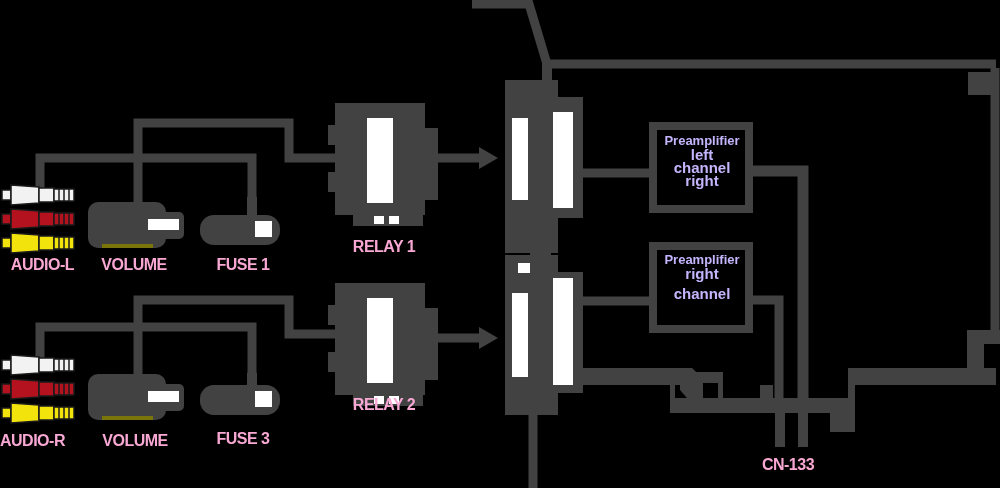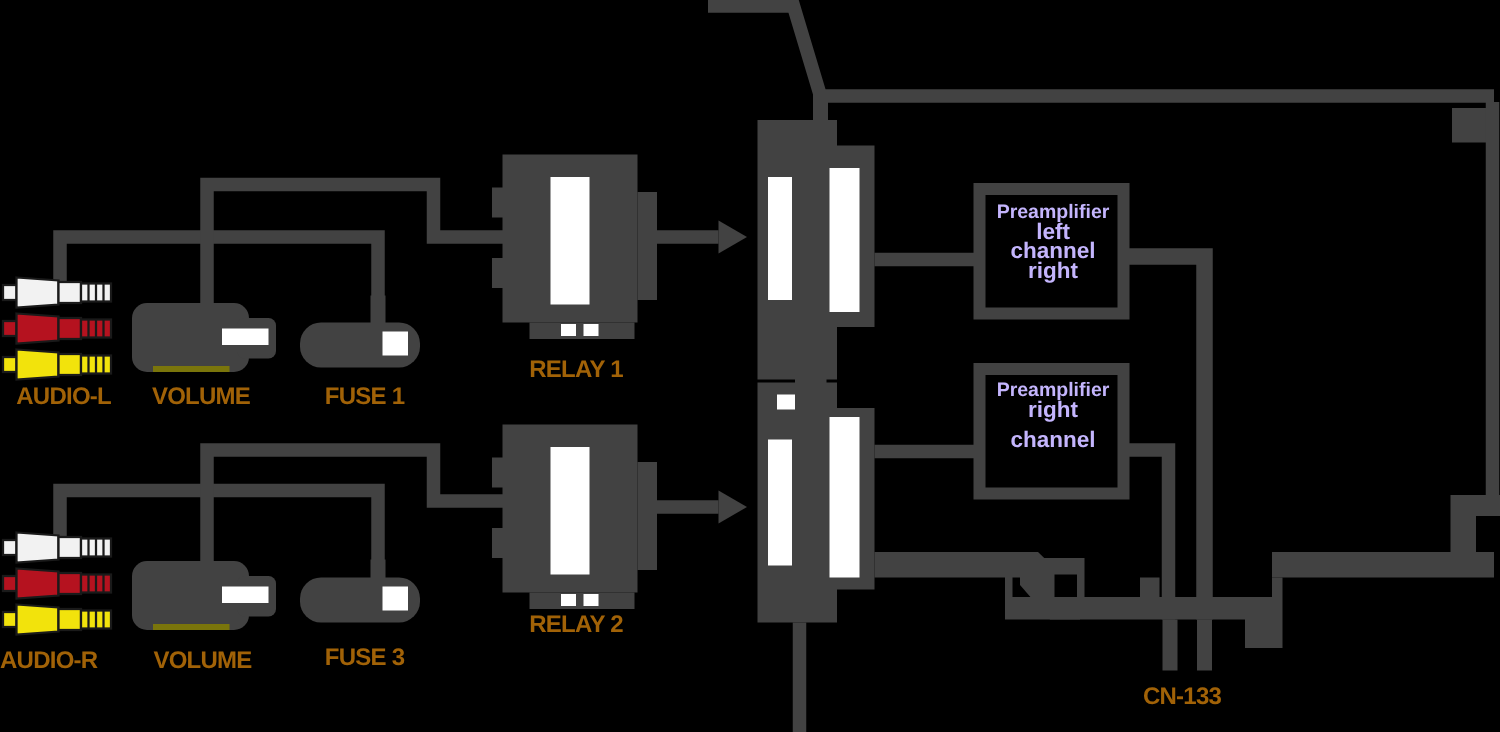--- a/index.html
+++ b/index.html
@@ -1,19 +1,19 @@
 <!DOCTYPE html>
 <html><head>
 <meta charset="utf-8">
 <style>
   html,body{margin:0;padding:0;background:#000;}
   #stage{position:relative;width:1000px;height:488px;background:#000;overflow:hidden;
          font-family:"Liberation Sans",sans-serif;}
   #stage svg{position:absolute;left:0;top:0;}
-  .lbl{position:absolute;color:#a16207;font-weight:bold;font-size:16px;
+  .lbl{position:absolute;color:#f9a8d4;font-weight:bold;font-size:16px;
        letter-spacing:-0.5px;white-space:nowrap;line-height:20px;}
   .lbl.center{text-align:center;}
   .boxtext{position:absolute;width:92px;text-align:center;color:#c4b5fd;font-weight:bold;}
   .boxtext .l1{font-size:13px;line-height:15px;}
   .boxtext .ln{font-size:15px;line-height:13px;}
   .boxtext .gap{margin-top:7px;}
 </style>
 </head>
 <body>
 
@@ -156,21 +156,21 @@
 </svg>
 
 <div class="lbl" style="left:2px;top:255px;width:72px;text-align:right;">AUDIO-L</div>
 <div class="lbl center" style="left:100px;top:255px;width:68px;">VOLUME</div>
 <div class="lbl center" style="left:214px;top:255px;width:58px;">FUSE 1</div>
 <div class="lbl center" style="left:346px;top:237px;width:76px;">RELAY 1</div>
 
 <div class="lbl" style="left:0px;top:431px;width:80px;">AUDIO-R</div>
 <div class="lbl center" style="left:102px;top:431px;width:66px;">VOLUME</div>
 <div class="lbl center" style="left:214px;top:429px;width:58px;">FUSE 3</div>
-<div class="lbl center" style="left:346px;top:407px;width:76px;">RELAY 2</div>
+<div class="lbl center" style="left:346px;top:395px;width:76px;">RELAY 2</div>
 
 <div class="lbl center" style="left:743px;top:455px;width:90px;">CN-133</div>
 
 <div class="boxtext" style="left:656px;top:133px;">
   <div class="l1">Preamplifier</div>
   <div class="ln">left</div>
   <div class="ln">channel</div>
   <div class="ln">right</div>
 </div>
 

